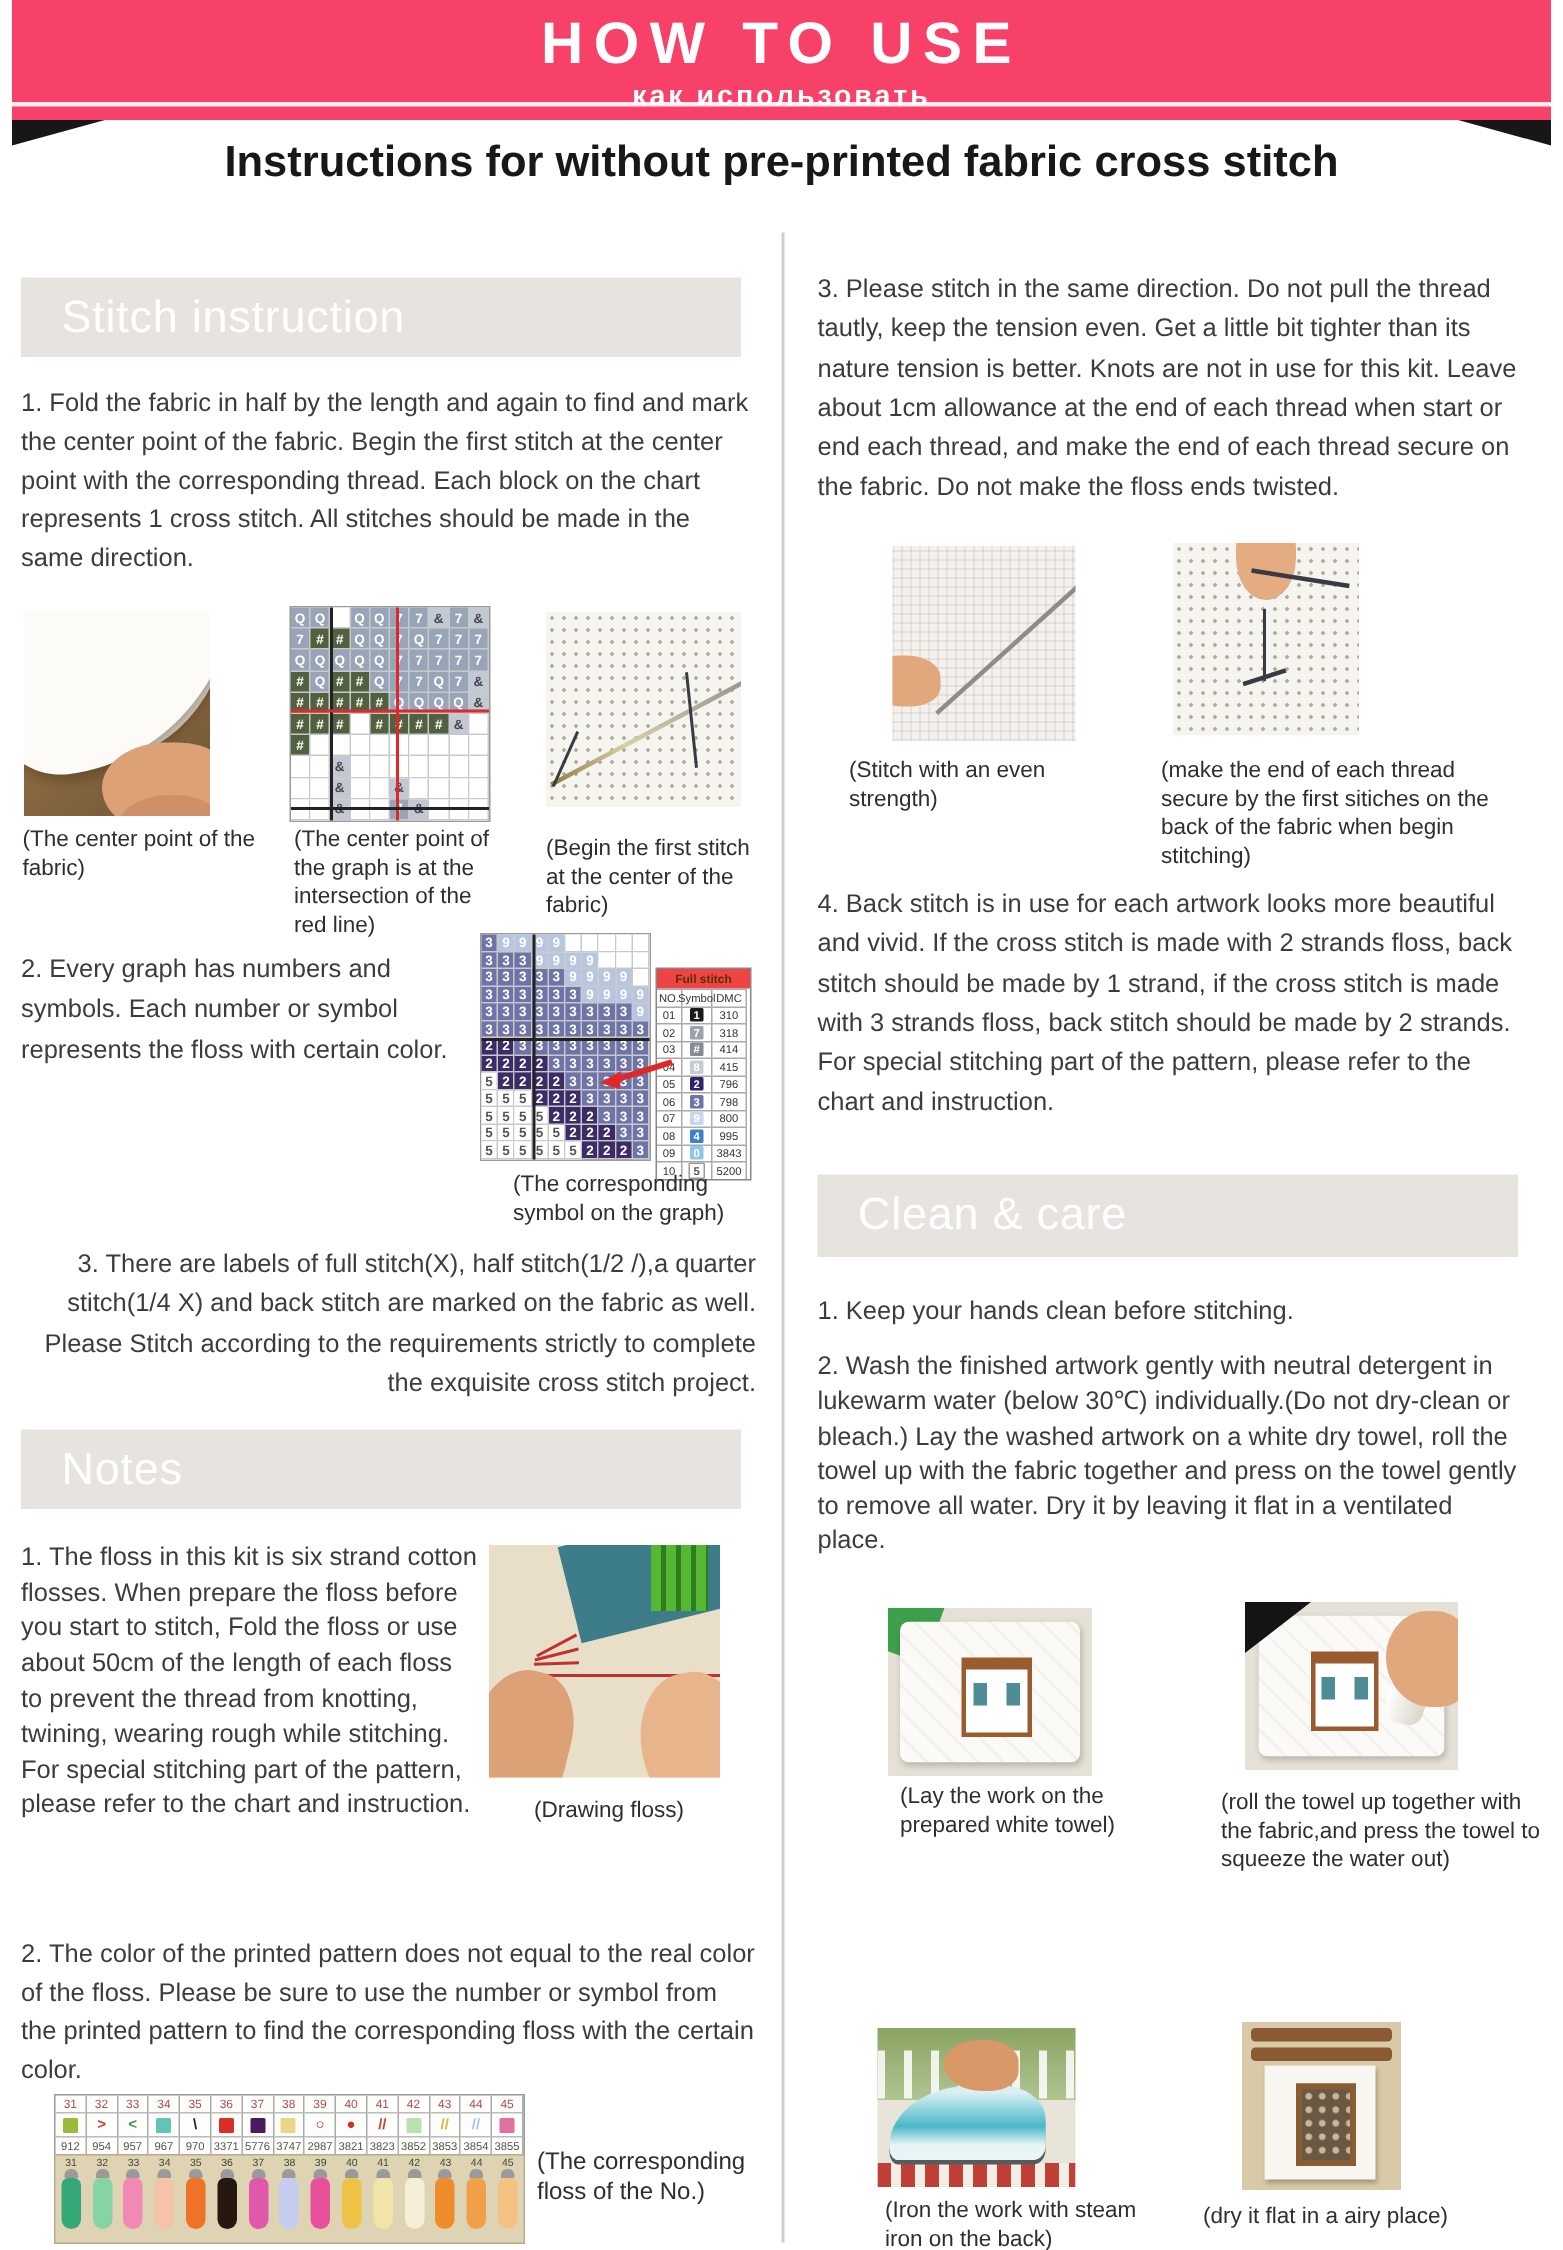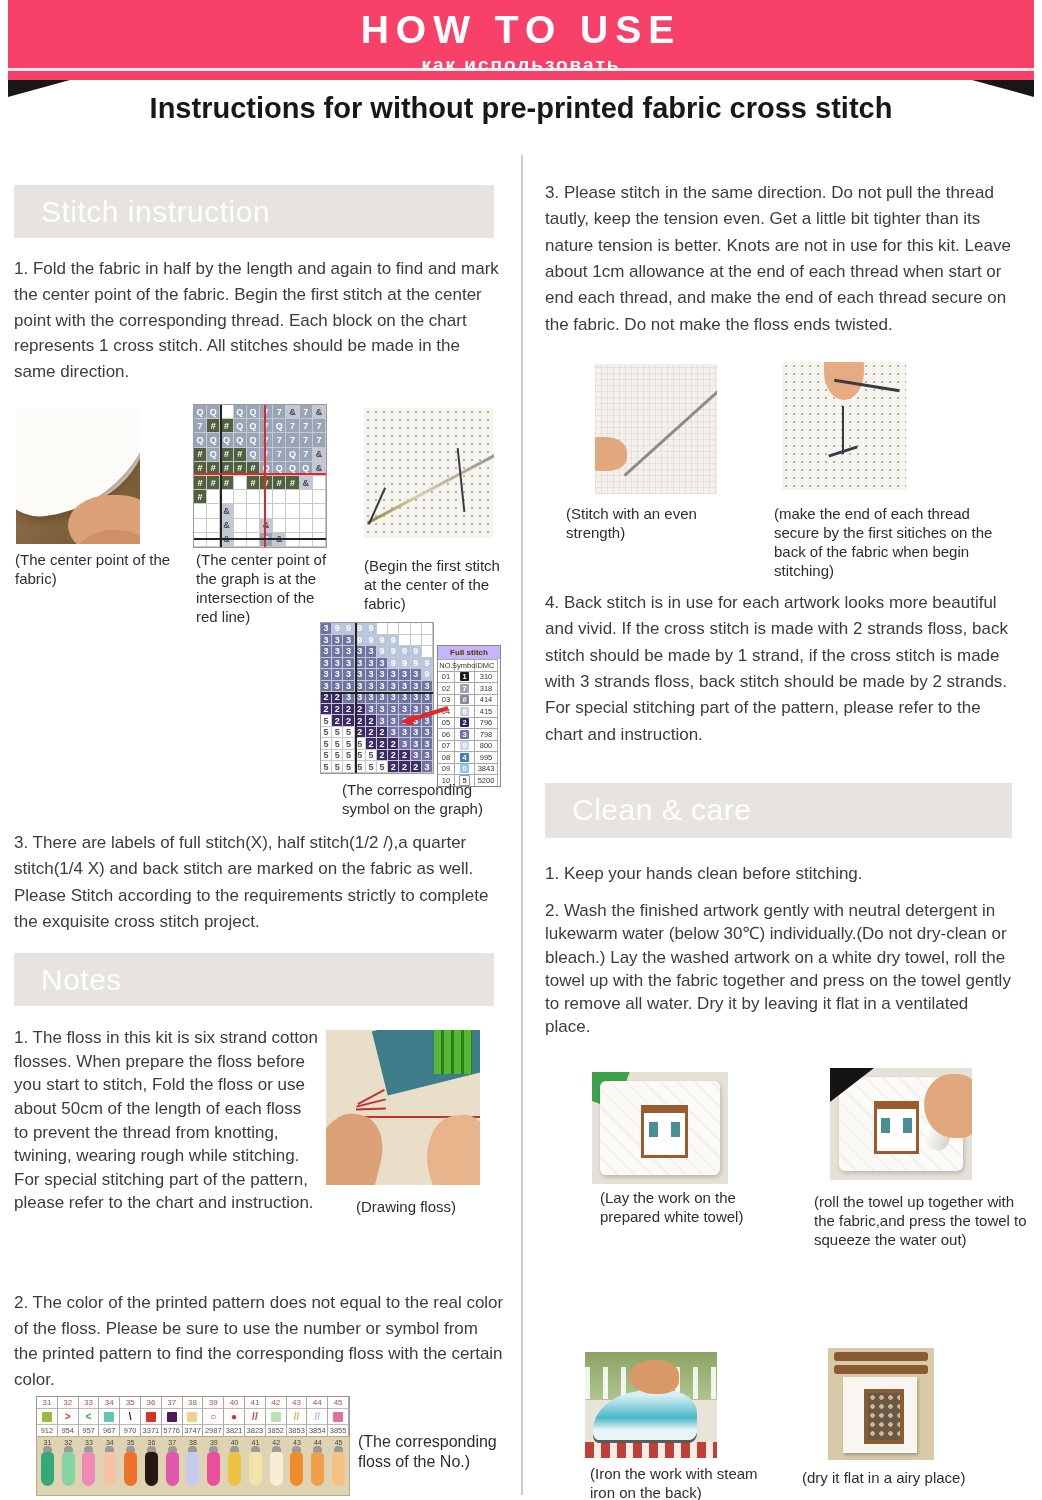--- a/index.html
+++ b/index.html
@@ -31,21 +31,21 @@
   .pixgrid{position:absolute;display:grid;border:1px solid #9a9a9a;background:#fff;}
   .pixgrid span{display:flex;align-items:center;justify-content:center;
                 font-size:9px;font-weight:700;border-right:1px solid #c9c9c9;border-bottom:1px solid #c9c9c9;}
   .redline-v{position:absolute;top:0;bottom:0;width:2px;background:#e02828;}
   .redline-h{position:absolute;left:0;right:0;height:2px;background:#e02828;}
   .blackline-v{position:absolute;top:0;bottom:0;width:2px;background:#222;}
   .blackline-h{position:absolute;left:0;right:0;height:2px;background:#222;}
 
   
   .fstable{position:absolute;border:1px solid #888;background:#fff;font-size:7.5px;color:#333;}
-  .fstable .tt{background:#c4b5fd;color:#5a3000;font-weight:700;text-align:center;font-size:8px;padding:2px 0;}
+  .fstable .tt{background:#ef4444;color:#5a3000;font-weight:700;text-align:center;font-size:8px;padding:2px 0;}
   .fstable .hd,.fstable .rw{display:grid;grid-template-columns:17px 20px 23px;align-items:center;}
   .fstable .hd div,.fstable .rw div{border-top:1px solid #aaa;border-right:1px solid #aaa;
           height:10.5px;display:flex;align-items:center;justify-content:center;}
   .fstable .sym{font-weight:700;}
   .fstable .sym i{font-style:normal;display:block;width:9px;height:9px;line-height:9px;text-align:center;border-radius:1px;}
 
   
   .fstrip{position:absolute;display:grid;grid-template-columns:repeat(15,1fr);border:1px solid #999;background:#fdfdfb;}
   .fstrip .col{border-right:1px solid #aaa;text-align:center;}
   .fstrip .n{font-size:8px;color:#b05050;border-bottom:1px solid #bbb;padding:1px 0;}
@@ -244,20 +244,21 @@
   <div class="ph dotfab" id="ph-needle1" style="left:364px;top:408px;width:130px;height:130px;">
     <div class="needle" style="left:-6px;top:76px;width:160px;transform:rotate(-28deg);"></div>
     <div class="thread" style="left:12px;top:78px;width:2px;height:40px;transform:rotate(24deg);"></div>
     <div class="thread" style="left:96px;top:40px;width:2px;height:64px;transform:rotate(-6deg);"></div>
   </div>
 
   <div class="cap" style="left:15px;top:550px;width:160px;">(The center point of the fabric)</div>
   <div class="cap" style="left:196px;top:550px;width:140px;">(The center point of the graph is at the intersection of the red line)</div>
   <div class="cap" style="left:364px;top:556px;width:140px;">(Begin the first stitch at the center of the fabric)</div>
 
+  <div class="para" style="left:14px;top:632px;width:296px;line-height:1.6;">2. Every graph has numbers and symbols. Each number or symbol represents the floss with certain color.</div>
 
   <div class="pixgrid" id="symbol-graph" style="left: 320px; top: 622px; width: 112px; height: 150px; grid-template-columns: repeat(10, 1fr);">
     <div class="blackline-v" style="left:30%;"></div>
     <div class="blackline-h" style="top:46%;"></div>
   <span style="background: rgb(111, 116, 168); color: rgb(255, 255, 255);">3</span>
       <span style="background: rgb(183, 198, 224); color: rgb(255, 255, 255);">9</span>
       <span style="background: rgb(183, 198, 224); color: rgb(255, 255, 255);">9</span>
       <span style="background: rgb(183, 198, 224); color: rgb(255, 255, 255);">9</span>
       <span style="background: rgb(183, 198, 224); color: rgb(255, 255, 255);">9</span>
       <span style="background: rgb(255, 255, 255); color: rgb(255, 255, 255);"></span>
@@ -466,21 +467,21 @@
       </div>
     </div>
 
   <svg class="arrow-svg" style="left:398px;top:700px;width:52px;height:32px;">
     <polygon points="2,22 16,14 15,26" fill="#e02828"></polygon>
     <line x1="12" y1="20" x2="50" y2="8" stroke="#e02828" stroke-width="4"></line>
   </svg>
 
   <div class="cap" style="left:342px;top:780px;width:170px;">(The corresponding symbol on the graph)</div>
 
-  <div class="para" style="left:14px;top:830px;width:490px;line-height:1.55;">3. There are labels of full stitch(X), half stitch(1/2 /),a quarter stitch(1/4 X) and back stitch are marked on the fabric as well. Please Stitch according to the requirements strictly to complete the exquisite cross stitch project.</div>
+  <div class="para" style="left:14px;top:830px;width:490px;line-height:1.55;text-align:right;">3. There are labels of full stitch(X), half stitch(1/2 /),a quarter stitch(1/4 X) and back stitch are marked on the fabric as well. Please Stitch according to the requirements strictly to complete the exquisite cross stitch project.</div>
 
   <div class="sec-head" style="left:14px;top:953px;width:453px;height:53px;">Notes</div>
 
   <div class="para" style="left:14px;top:1026px;width:304px;line-height:1.39;">1. The floss in this kit is six strand cotton flosses. When prepare the floss before you start to stitch, Fold the floss or use about 50cm of the length of each floss to prevent the thread from knotting, twining, wearing rough while stitching. For special stitching part of the pattern, please refer to the chart and instruction.</div>
 
   <div class="ph" id="ph-floss" style="left:326px;top:1030px;width:154px;height:155px;">
     <div class="mat"></div>
     <div class="winder"></div>
     <div class="th"></div>
     <div class="strand" style="left:30px;top:66px;transform:rotate(-28deg);"></div>

